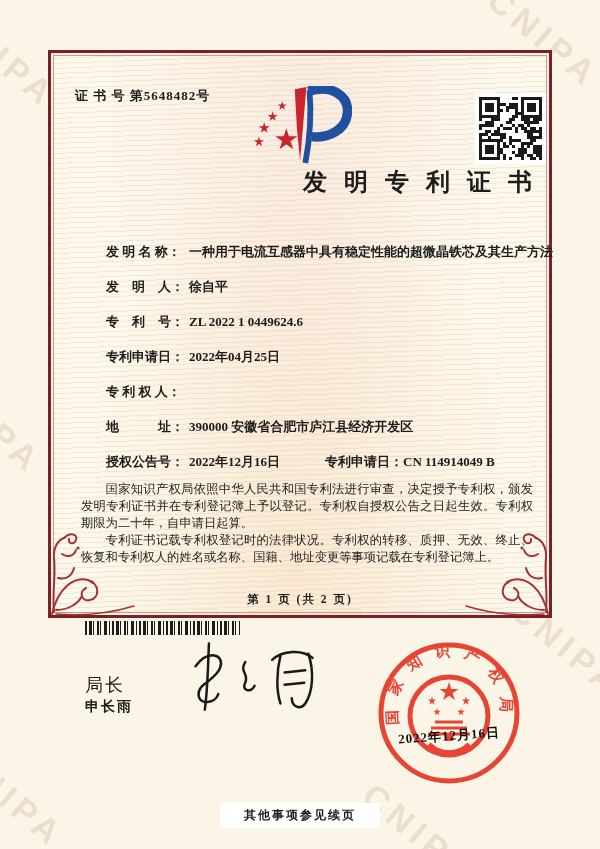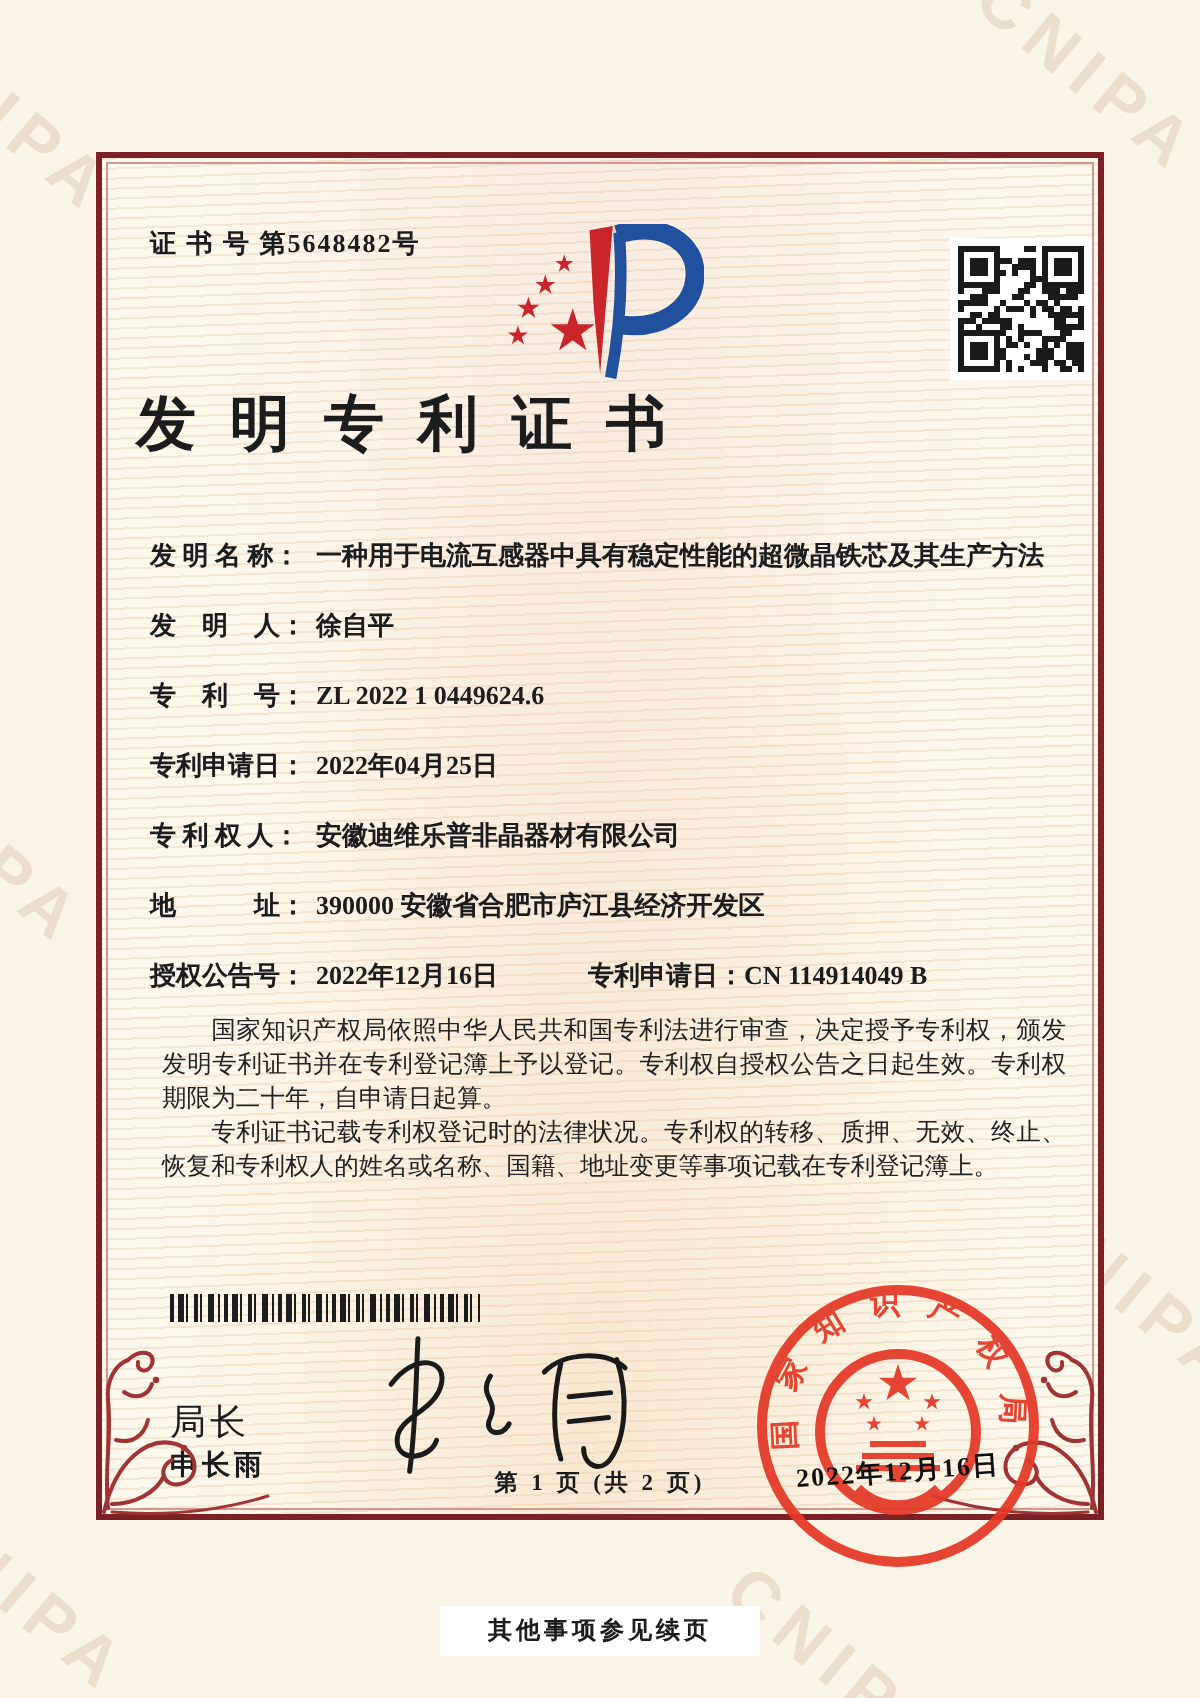--- a/index.html
+++ b/index.html
@@ -27,45 +27,45 @@
   .wm-c{left:150px;top:106px;}
   .wm-d{left:378px;top:250px;}
   .wm-e{left:-52px;top:366px;}
   .wm-f{left:126px;top:503px;}
   .wm-g{left:528px;top:590px;}
   .wm-h{left:-30px;top:740px;}
   .wm-i{left:380px;top:776px;}
 
   
   .frame{
-    position:absolute;left:48px;top:76px;width:504px;height:684px;
+    position:absolute;left:48px;top:50px;width:504px;height:568px;
     border:3px solid #7b2125;box-sizing:border-box;z-index:1;
     background:
       radial-gradient(ellipse at 50% 8%,  rgba(236,190,178,.22), transparent 55%),
       radial-gradient(ellipse at 50% 92%, rgba(238,196,150,.30), transparent 60%),
       repeating-linear-gradient(178deg, rgba(221,180,144,.25) 0 1px, transparent 1px 5px),
       #fdf8ec;
     padding-left: 20px;
   }
   .frame::before{
     content:"";position:absolute;inset:2px;border:1px solid #d2988f;pointer-events:none;
   }
 
   
   .certno{position:absolute;left:24px;top:34px;font-size:13px;font-weight:600;letter-spacing:1px;}
   .logo{position:absolute;left:195px;top:33px;}
   .qr{position:absolute;left:424px;top:40px;width:63px;height:63px;background:#fff;padding:4px;}
   .title{
-    position:absolute;left:0;top:113px;width:100%;text-align:left;
-    font-size:30px;font-weight:700;letter-spacing:17px;text-indent:17px;
+    position:absolute;left:0;top:113px;width:100%;text-align:right;
+    font-size:24px;font-weight:700;letter-spacing:17px;text-indent:17px;
   }
 
   
   .fields{position:absolute;left:24px;top:181px;width:456px;}
-  .row{display:flex;height:35px;align-items:center;font-size:13px;font-weight:600;}
+  .row{display:flex;height:35px;align-items:center;font-size:13px;font-weight:600;margin-left:31px;}
   .lbl{width:83px;flex:none;white-space:pre;}
   .val{white-space:nowrap;}
   .val-fixed{width:136px;flex:none;}
 
   
   .body-text{position:absolute;left:30px;top:428px;width:452px;
     font-size:12.3px;line-height:17px;text-align:justify;color:#222;}
   .body-text p{margin:0;text-indent:2em;}
 
   
@@ -310,21 +310,20 @@
       <div class="row">
         <span class="lbl">专　利　号：</span>
         <span class="val">ZL 2022 1 0449624.6</span>
       </div>
       <div class="row">
         <span class="lbl">专利申请日：</span>
         <span class="val">2022年04月25日</span>
       </div>
       <div class="row">
         <span class="lbl">专 利 权 人：</span>
-        <span class="val">安徽迪维乐普非晶器材有限公司</span>
       </div>
       <div class="row">
         <span class="lbl">地　　　址：</span>
         <span class="val">390000 安徽省合肥市庐江县经济开发区</span>
       </div>
       <div class="row">
         <span class="lbl">授权公告号：</span>
         <span class="val val-fixed">2022年12月16日</span>
         <span class="lbl" style="width:auto;">专利申请日：</span>
         <span class="val">CN 114914049 B</span>

